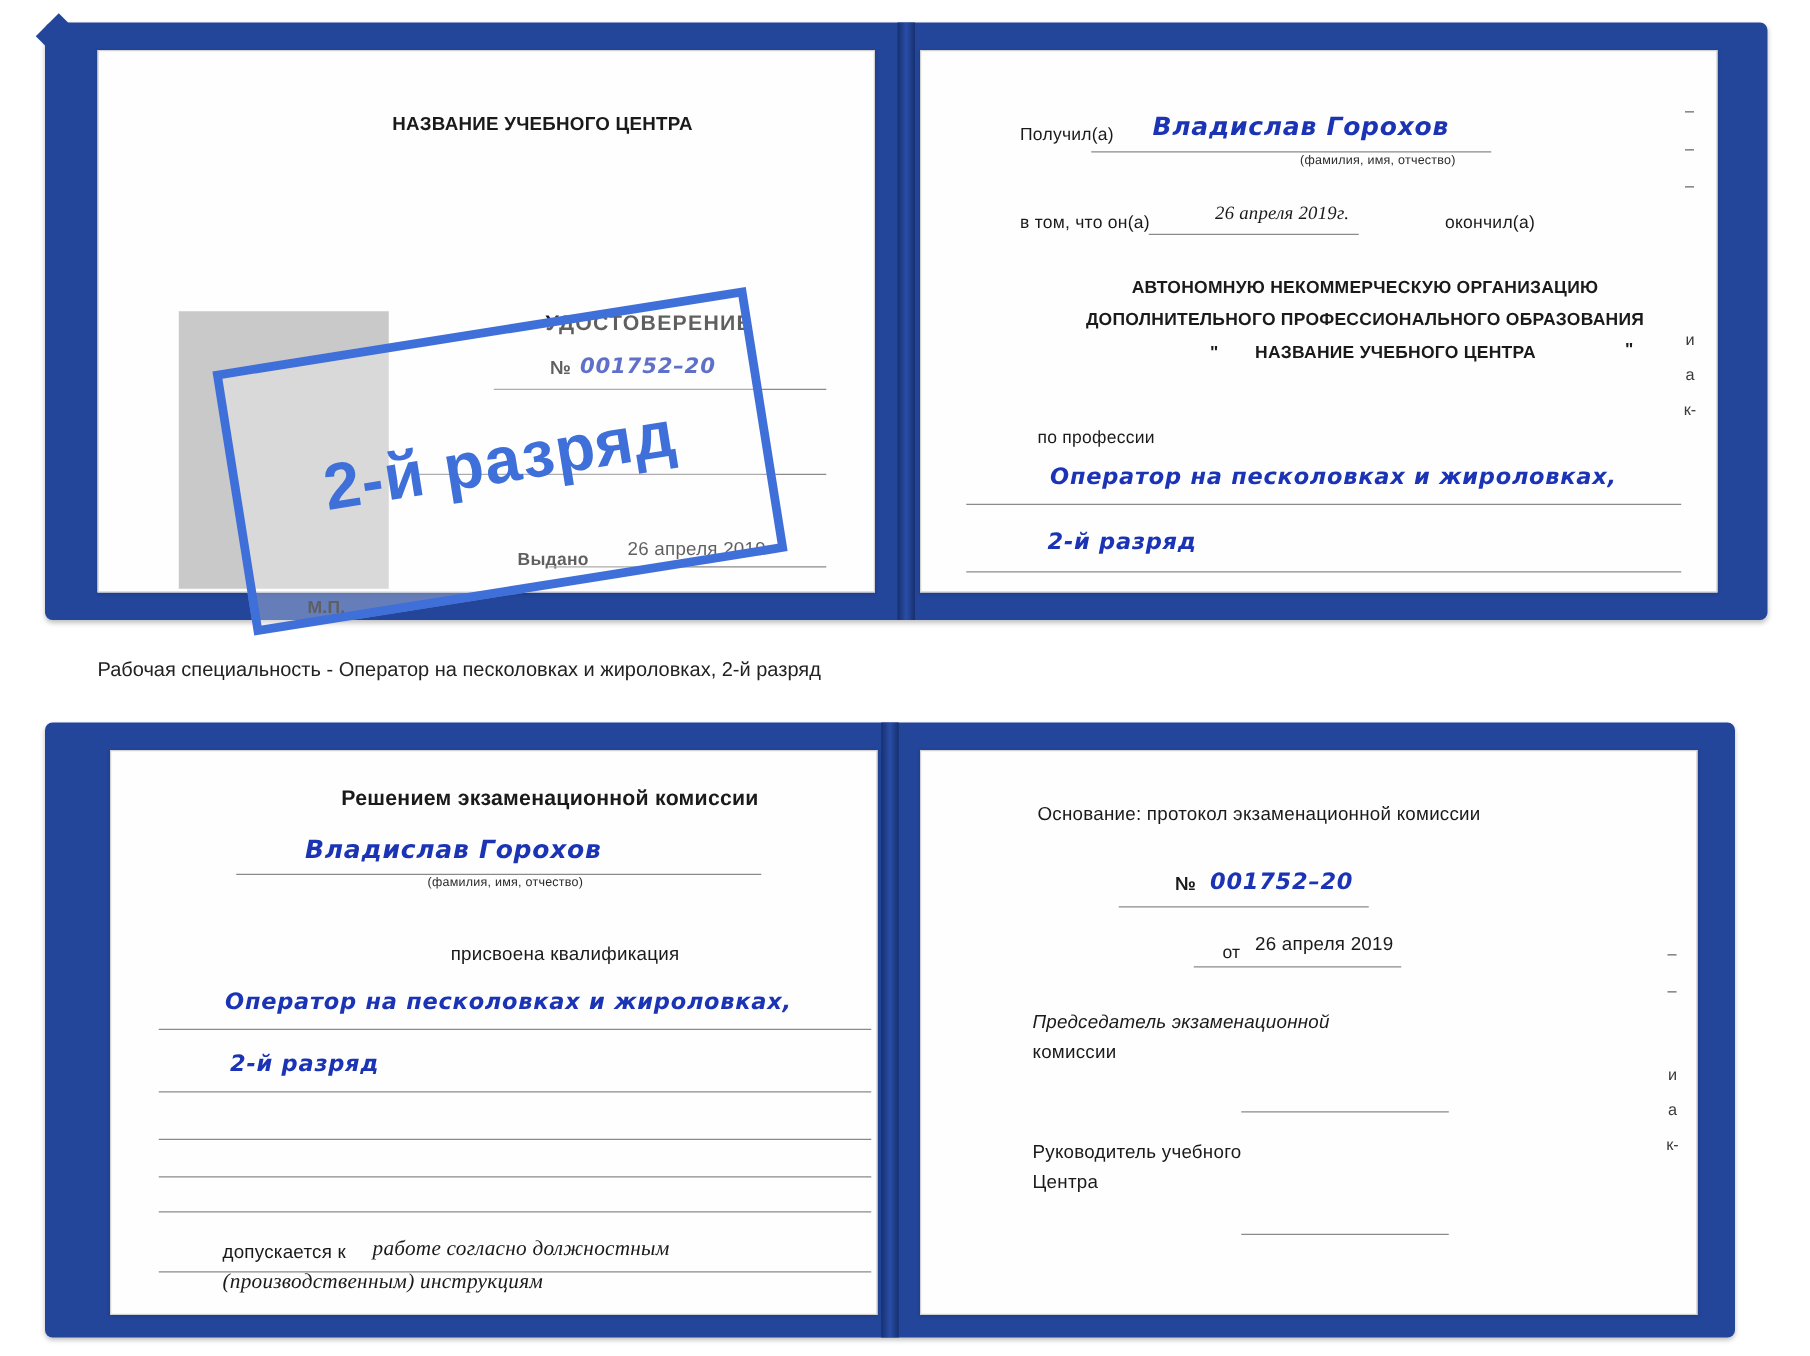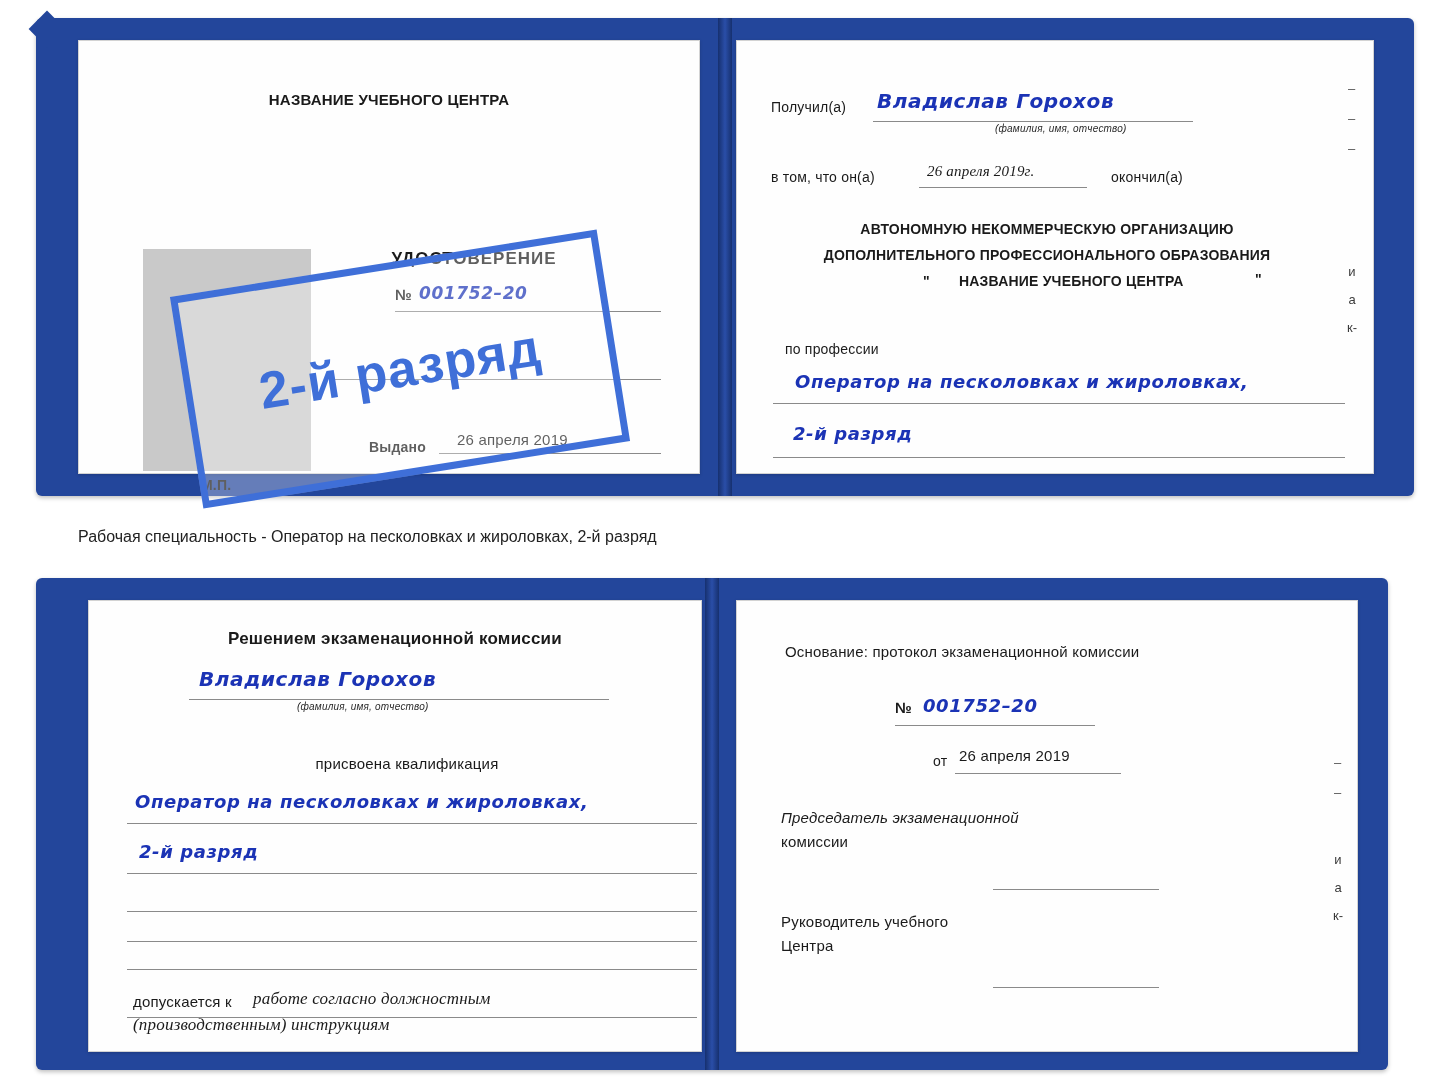--- a/index.html
+++ b/index.html
@@ -58,36 +58,37 @@
     background: #23469b;
   }
 
   
   .t {
     position: absolute;
     white-space: nowrap;
     color: #1a1a1a;
     font-size: 14px;
     letter-spacing: .2px;
+    margin-left: 45px;
   }
   .bold { font-weight: bold; }
   .center { text-align: center; }
   .hand {
     font-family: "DejaVu Sans", sans-serif;
     color: #1b33b5;
     font-style: italic;
     font-weight: bold;
     letter-spacing: .6px;
   }
   .ink {
     font-family: "Liberation Serif", serif;
     color: #1a1a1a;
     font-style: italic;
   }
-  .tiny { font-size: 10px; color: #2a2a2a; font-style: italic; }
+  .tiny { font-size: 10px; color: #2a2a2a; }
   .rule {
     position: absolute;
     height: 0;
     border-bottom: 1px solid #8a8a8a;
   }
 
   
   .photo {
     position: absolute;
     background: #c9c9c9;

